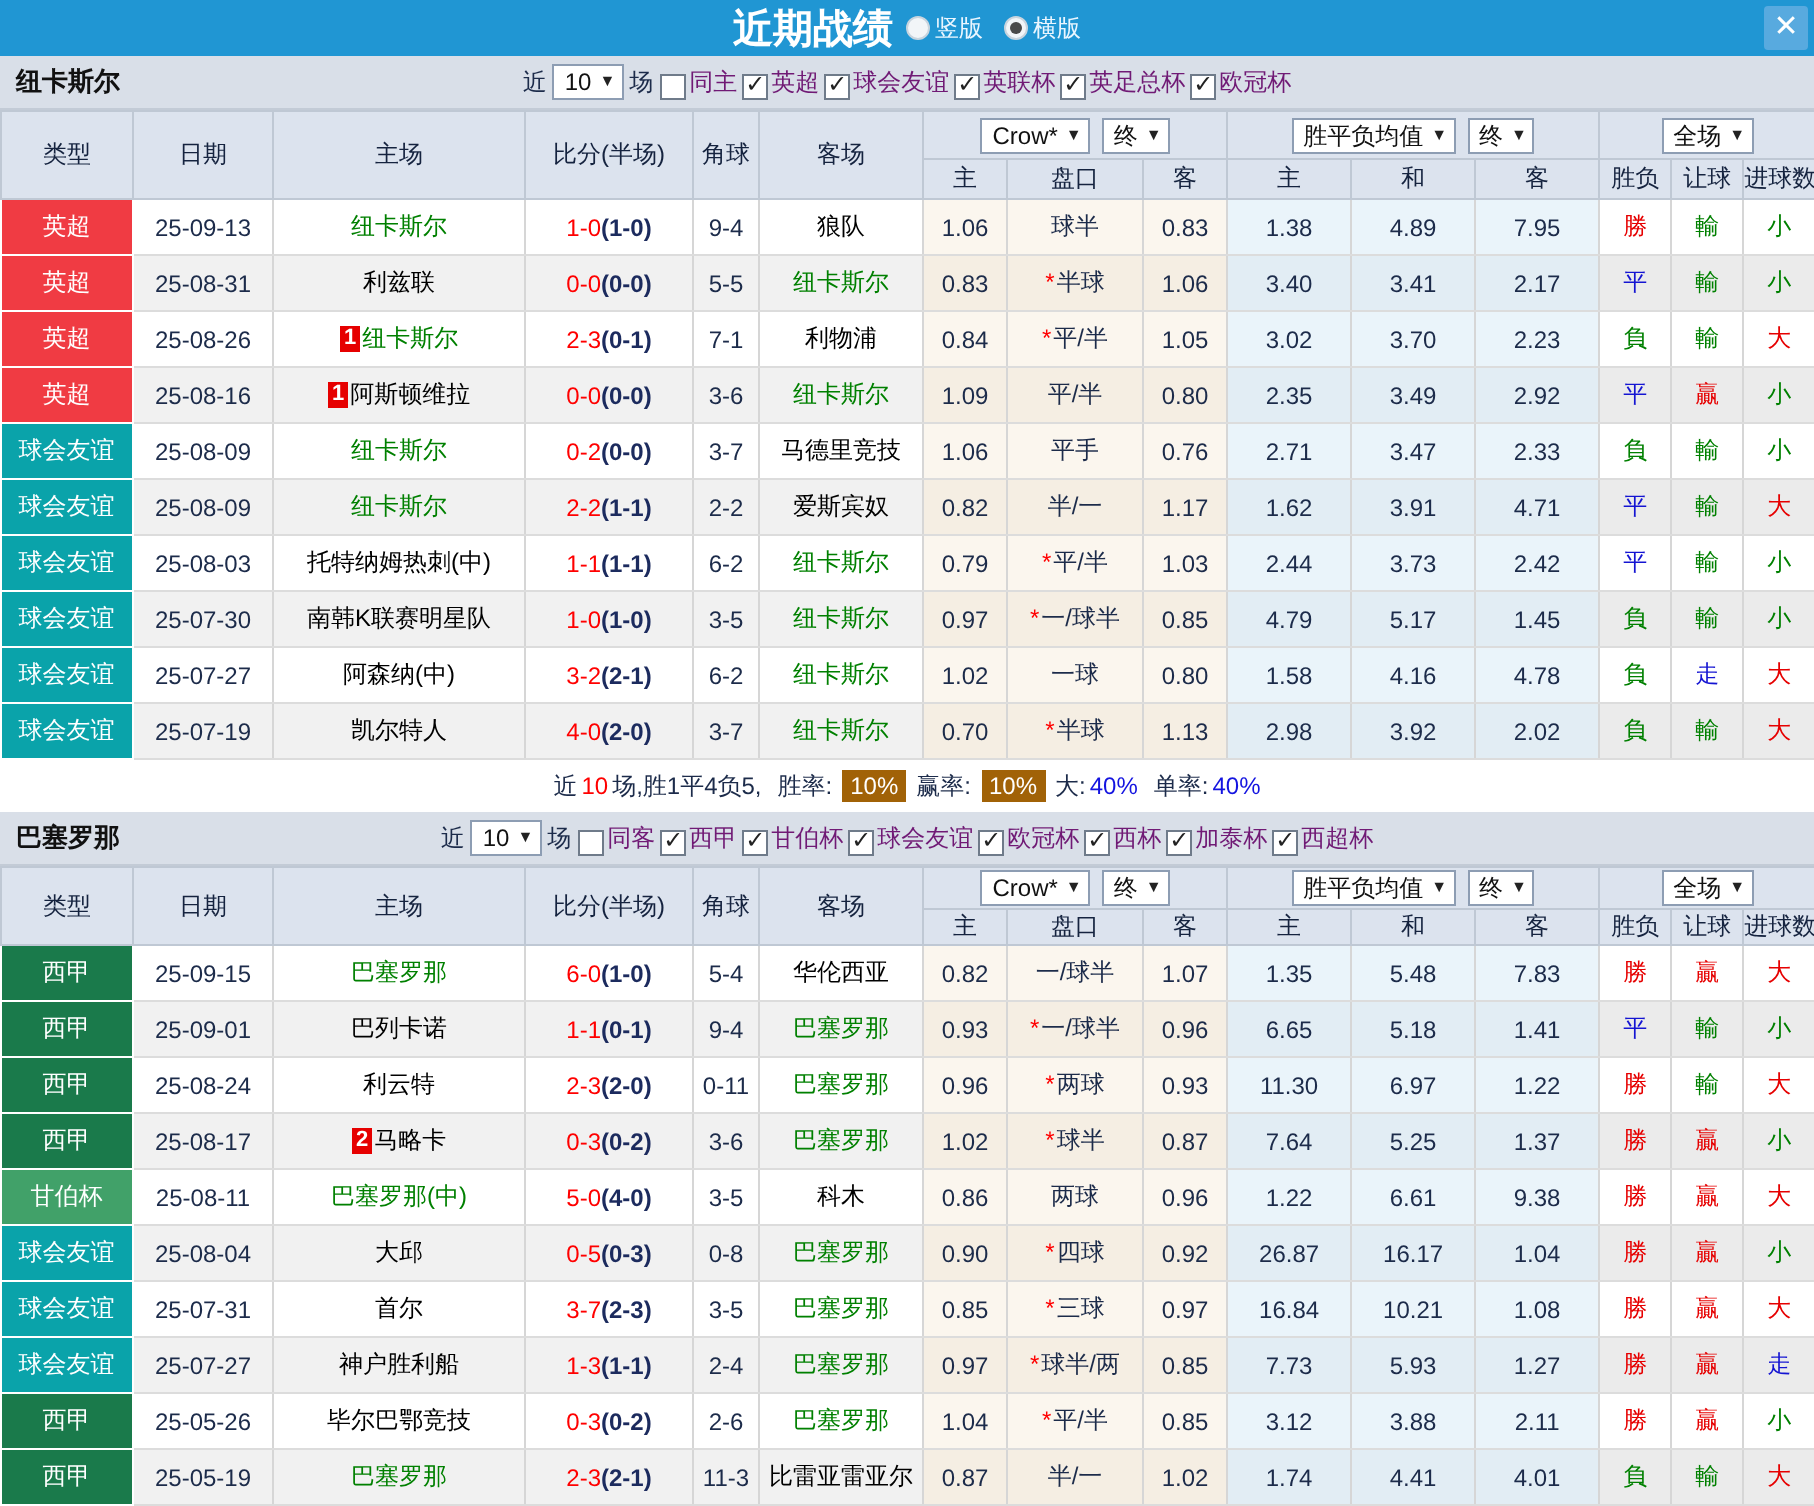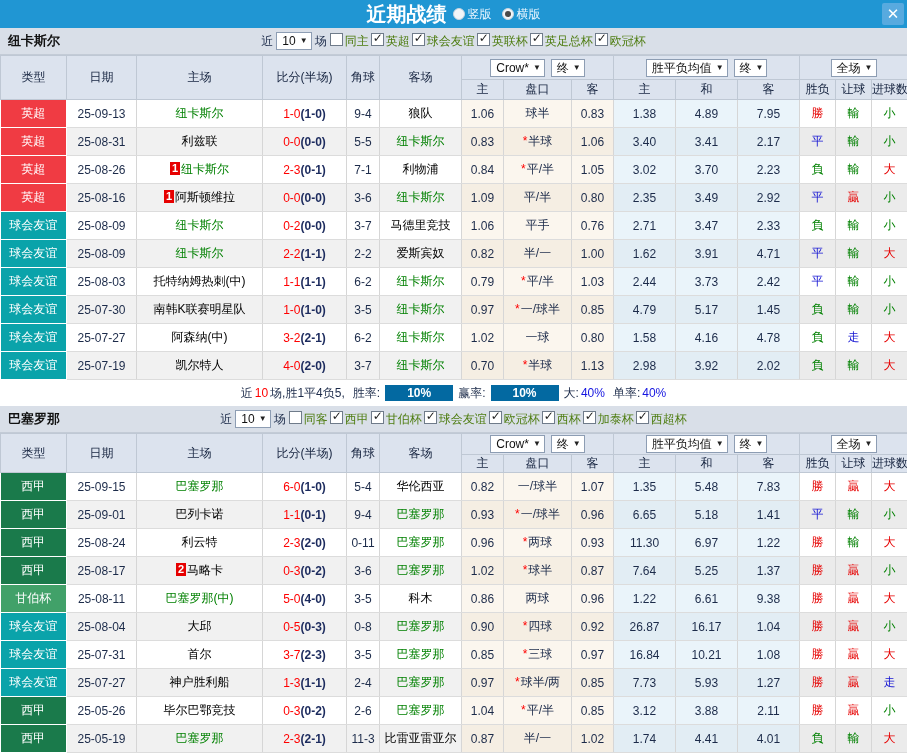--- a/index.html
+++ b/index.html
@@ -21,21 +21,21 @@
   .filterbar { height: 27px; background: #d9dfe8; border-bottom: 1px solid #c3cbd6;
     display: flex; align-items: center; position: relative; }
   .team-name { font-weight: bold; font-size: 13px; color: #111; margin-left: 8px; }
   .filter-mid { position: absolute; left: 0; right: 0; display: flex; align-items: center; justify-content: center; gap: 3px; }
   .selbox { display: inline-flex; align-items: center; gap: 4px; background: #fff; border: 1px solid #8d9db3;
     padding: 1px 3px 1px 5px; line-height: 14px; cursor: pointer; color: #111; }
   .selbox .arr { font-size: 8px; color: #222; }
   .cb { width: 13px; height: 13px; background: #fff; border: 1px solid #6f7b8a; display: inline-block;
     position: relative; vertical-align: -2px; cursor: pointer; }
   .cb.checked::after { content: "\2713"; position: absolute; left: 1px; top: -3px; font-size: 12px; font-weight: bold; color: #222; }
-  .cb-item { display: inline-flex; align-items: flex-start; gap: 2px; color: #4d7c0f; }
+  .cb-item { display: inline-flex; align-items: flex-end; gap: 2px; color: #701a75; }
   .checks { display: inline-flex; align-items: center; gap: 2px; }
   
   table { border-collapse: collapse; table-layout: fixed; width: 907px; }
   th { background: #dce3ee; border: 1px solid #bfc8d4; font-weight: normal; color: #15233f;
     text-align: center; overflow: hidden; white-space: nowrap; }
   .h1 th { height: 24px; } .h2 th { height: 20px; }
   .sec-b .h1 th { height: 21px; } .sec-b .h2 th { height: 18px; }
   .hdd { display: inline-flex; gap: 6px; justify-content: center; align-items: center; }
   td { height: 28px; text-align: center; border-right: 1px solid #d6d6d6; border-bottom: 1px solid #dcdcdc;
     background: #fff; overflow: hidden; white-space: nowrap; }
@@ -50,21 +50,21 @@
   td.type.lg-gamper { background: #41a169; }
   .team { color: #000000; } .team.green { color: #008000; }
   .badge { display: inline-block; background: #e60000; color: #fff; font-size: 11px; font-weight: bold;
     line-height: 13px; padding: 0 2px; margin-right: 1px; vertical-align: 1px; }
   .sc { color: #ff0000; } .half { color: #1c2b5e; font-weight: bold; }
   .star { color: #ff0000; margin-right: 1px; }
   .res.red { color: #e60000; } .res.blue { color: #1414d2; } .res.green { color: #008000; }
   
   .summary { height: 26px; background: #fff; display: flex; align-items: center; justify-content: center; gap: 2px; }
   .s-dark { color: #1c2b4a; } .s-red { color: #ff0000; } .s-blue { color: #1414e0; }
-  .s-badge { background: #0369a1; color: #fff; font-weight: bold; padding: 1px 22px; margin: 0 3px; }
+  .s-badge { background: #a16207; color: #fff; font-weight: normal; padding: 1px 4px; margin: 0 3px; }
   .sp { width: 4px; }
 </style>
 </head>
 <body>
 
 <div class="titlebar">
   <span class="title">近期战绩</span>
   <span class="radio-group">
       <span class="radio-item">
         <span class="radio"></span>
@@ -275,21 +275,21 @@
         </tr>
         <tr class="alt">
           <td class="type lg-friendly">球会友谊</td>
           <td class="date">25-08-09</td>
           <td><span class="team green">纽卡斯尔</span></td>
           <td><span class="sc">2-2</span><span class="half">(1-1)</span></td>
           <td>2-2</td>
           <td><span class="team">爱斯宾奴</span></td>
           <td class="cream">0.82</td>
           <td class="cream"><span>半/一</span></td>
-          <td class="cream">1.00</td>
+          <td class="cream">1.17</td>
           <td class="bluebg">1.62</td>
           <td class="bluebg">3.91</td>
           <td class="bluebg">4.71</td>
           <td class="res blue">平</td>
           <td class="res green">輸</td>
           <td class="res red">大</td>
         </tr>
         <tr>
           <td class="type lg-friendly">球会友谊</td>
           <td class="date">25-08-03</td>

